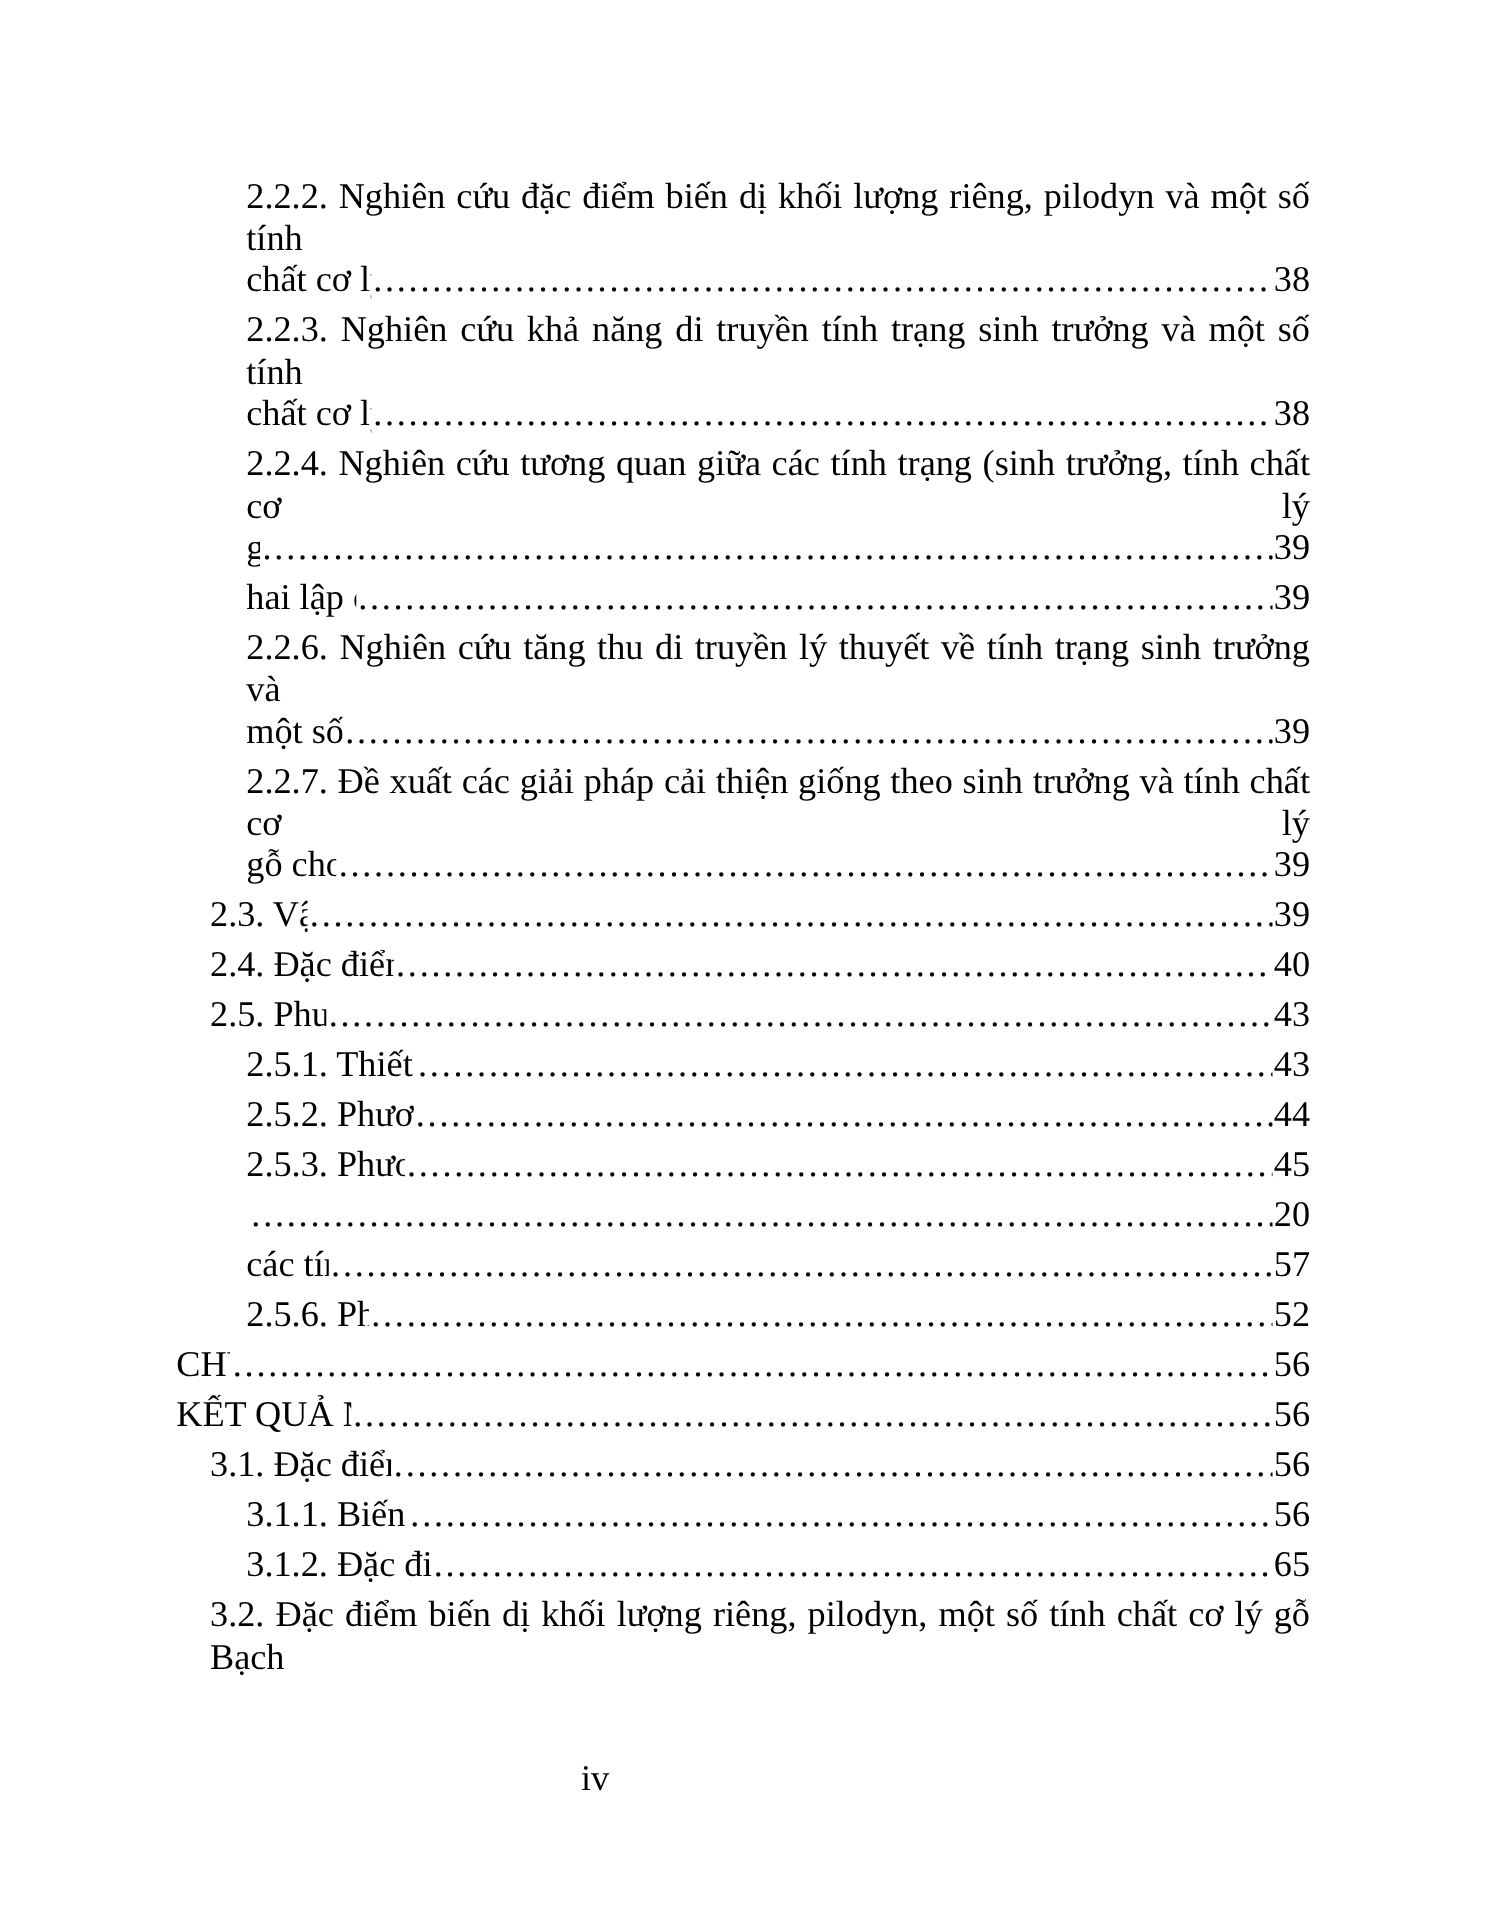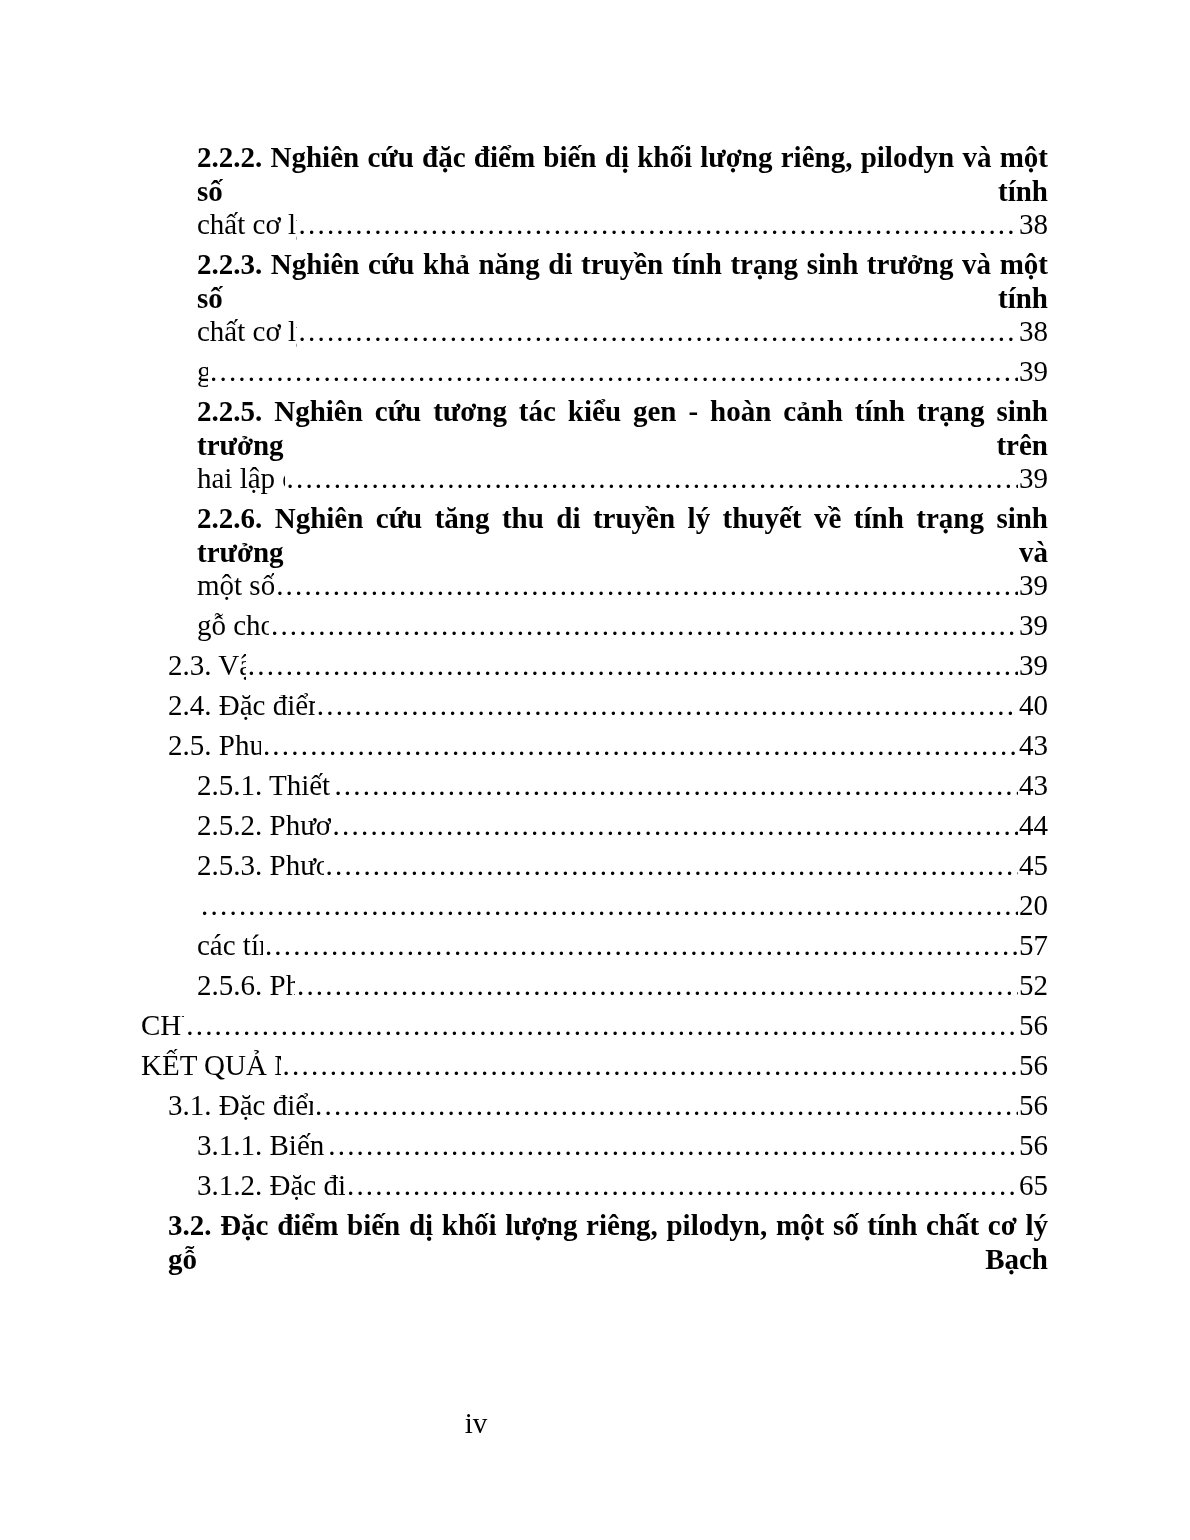--- a/index.html
+++ b/index.html
@@ -19,21 +19,20 @@
     font-size: 29px;
     line-height: 33.5px;
   }
   .entry { margin-bottom: 6.5px; }
   .lvl-0 { padding-left: 0; }
   .lvl-1 { padding-left: 27px; }
   .lvl-2 { padding-left: 56px; }
   .first-line {
     text-align: justify;
     text-align-last: justify;
-    font-weight: bold;
   }
   .last-line {
     display: flex;
     align-items: baseline;
   }
   .line-text { white-space: pre; flex: 0 1 auto; overflow: hidden; }
   .leader {
     flex: 1 1 auto;
     min-width: 0;
     overflow: hidden;
@@ -66,43 +65,44 @@
       </div>
       <div class="entry lvl-2">
         <div class="first-line">2.2.3. Nghiên cứu khả năng di truyền tính trạng sinh trưởng và  một số tính</div>
         <div class="last-line">
           <span class="line-text">chất cơ lý gỗ của Bạch đàn pelita </span>
           <span class="leader">............................................................................................................................................................................................................................................................................................................</span>
           <span class="page-num">38</span>
         </div>
       </div>
       <div class="entry lvl-2">
+        <div class="first-line">2.2.4. Nghiên cứu tương quan giữa các tính trạng (sinh trưởng, tính chất cơ lý</div>
         <div class="last-line">
           <span class="line-text">gỗ)</span>
           <span class="leader">............................................................................................................................................................................................................................................................................................................</span>
           <span class="page-num">39</span>
         </div>
       </div>
       <div class="entry lvl-2">
-        <div class="first-line">2.2.5. Nghiên cứu tương tác kiểu gen - hoàn cảnh tính trạng sinh trưởng trên</div>
         <div class="last-line">
           <span class="line-text">hai lập địa Bàu Bàng, Pleiku </span>
           <span class="leader">............................................................................................................................................................................................................................................................................................................</span>
           <span class="page-num">39</span>
         </div>
       </div>
       <div class="entry lvl-2">
         <div class="first-line">2.2.6. Nghiên cứu tăng thu di truyền lý thuyết về tính trạng sinh trưởng và</div>
         <div class="last-line">
           <span class="line-text">một số tính chất cơ lý gỗ </span>
           <span class="leader">............................................................................................................................................................................................................................................................................................................</span>
           <span class="page-num">39</span>
         </div>
       </div>
       <div class="entry lvl-2">
+        <div class="first-line">2.2.7. Đề xuất các giải pháp cải thiện giống theo sinh trưởng và tính chất cơ lý</div>
         <div class="last-line">
           <span class="line-text">gỗ cho Bạch đàn pelita </span>
           <span class="leader">............................................................................................................................................................................................................................................................................................................</span>
           <span class="page-num">39</span>
         </div>
       </div>
       <div class="entry lvl-1">
         <div class="last-line">
           <span class="line-text">2.3. Vật liệu nghiên cứu </span>
           <span class="leader">............................................................................................................................................................................................................................................................................................................</span>

